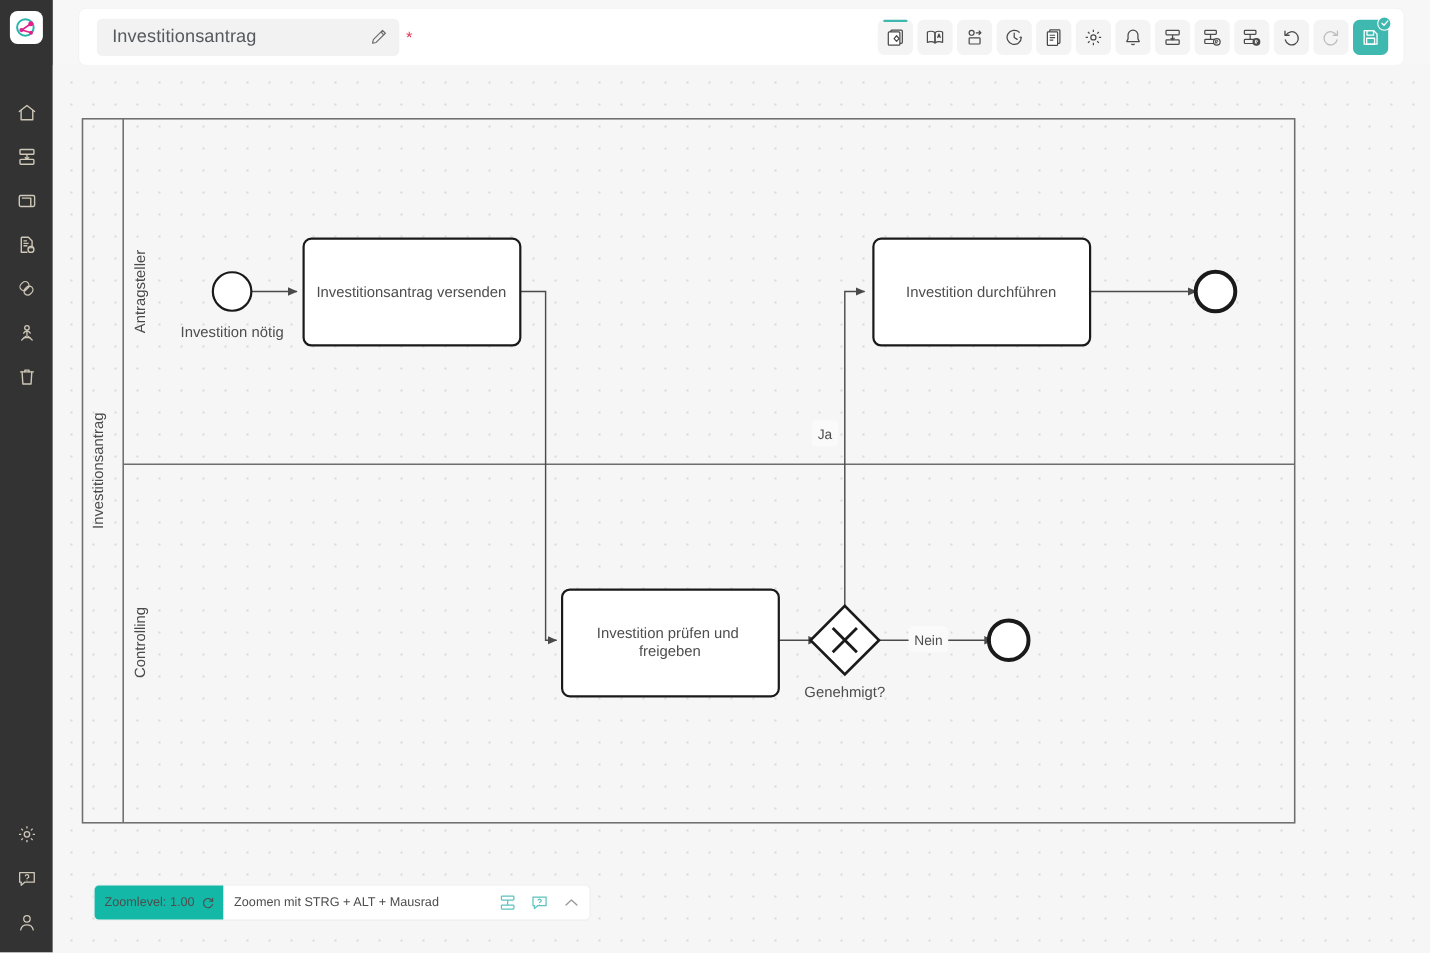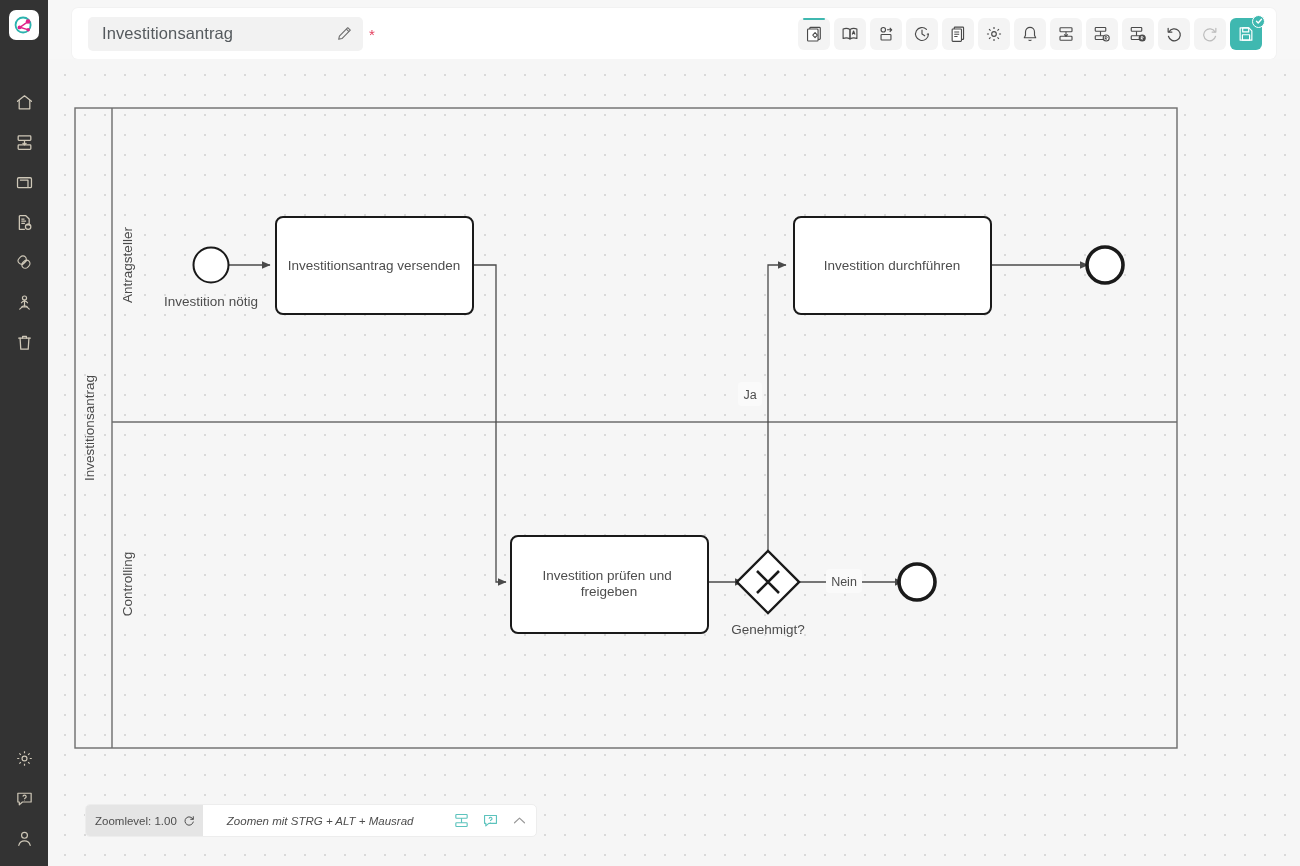--- a/index.html
+++ b/index.html
@@ -108,28 +108,28 @@
   
   #statusbar {
     position: absolute; left: 85px; top: 804px;
     height: 33px; width: 452px;
     background: #ffffff; border-radius: 5px;
     display: flex; align-items: center;
     border: 1px solid #ededed;
   }
   #zoom-chip {
     height: 31px; padding: 0 8px 0 9px;
-    background: #e5e5e5;
+    background: #14b8a6;
     display: flex; align-items: center; gap: 6px;
     border-radius: 4px 0 0 4px;
   }
   #zoom-text { font-size: 11.5px; color: #4d4d4d; white-space: nowrap; }
   #zoom-reset { cursor: pointer; display: flex; }
   #zoom-hint {
-    font-size: 11.5px; color: #4d4d4d; margin-left: 24px; white-space: nowrap; font-style: italic;
+    font-size: 11.5px; color: #4d4d4d; margin-left: 10px; white-space: nowrap;
   }
   #status-icons {
     margin-left: auto; margin-right: 8px;
     display: flex; align-items: center; gap: 12px;
   }
   .status-icon { cursor: pointer; display: flex; }
 </style>
 </head>
 <body>
 

